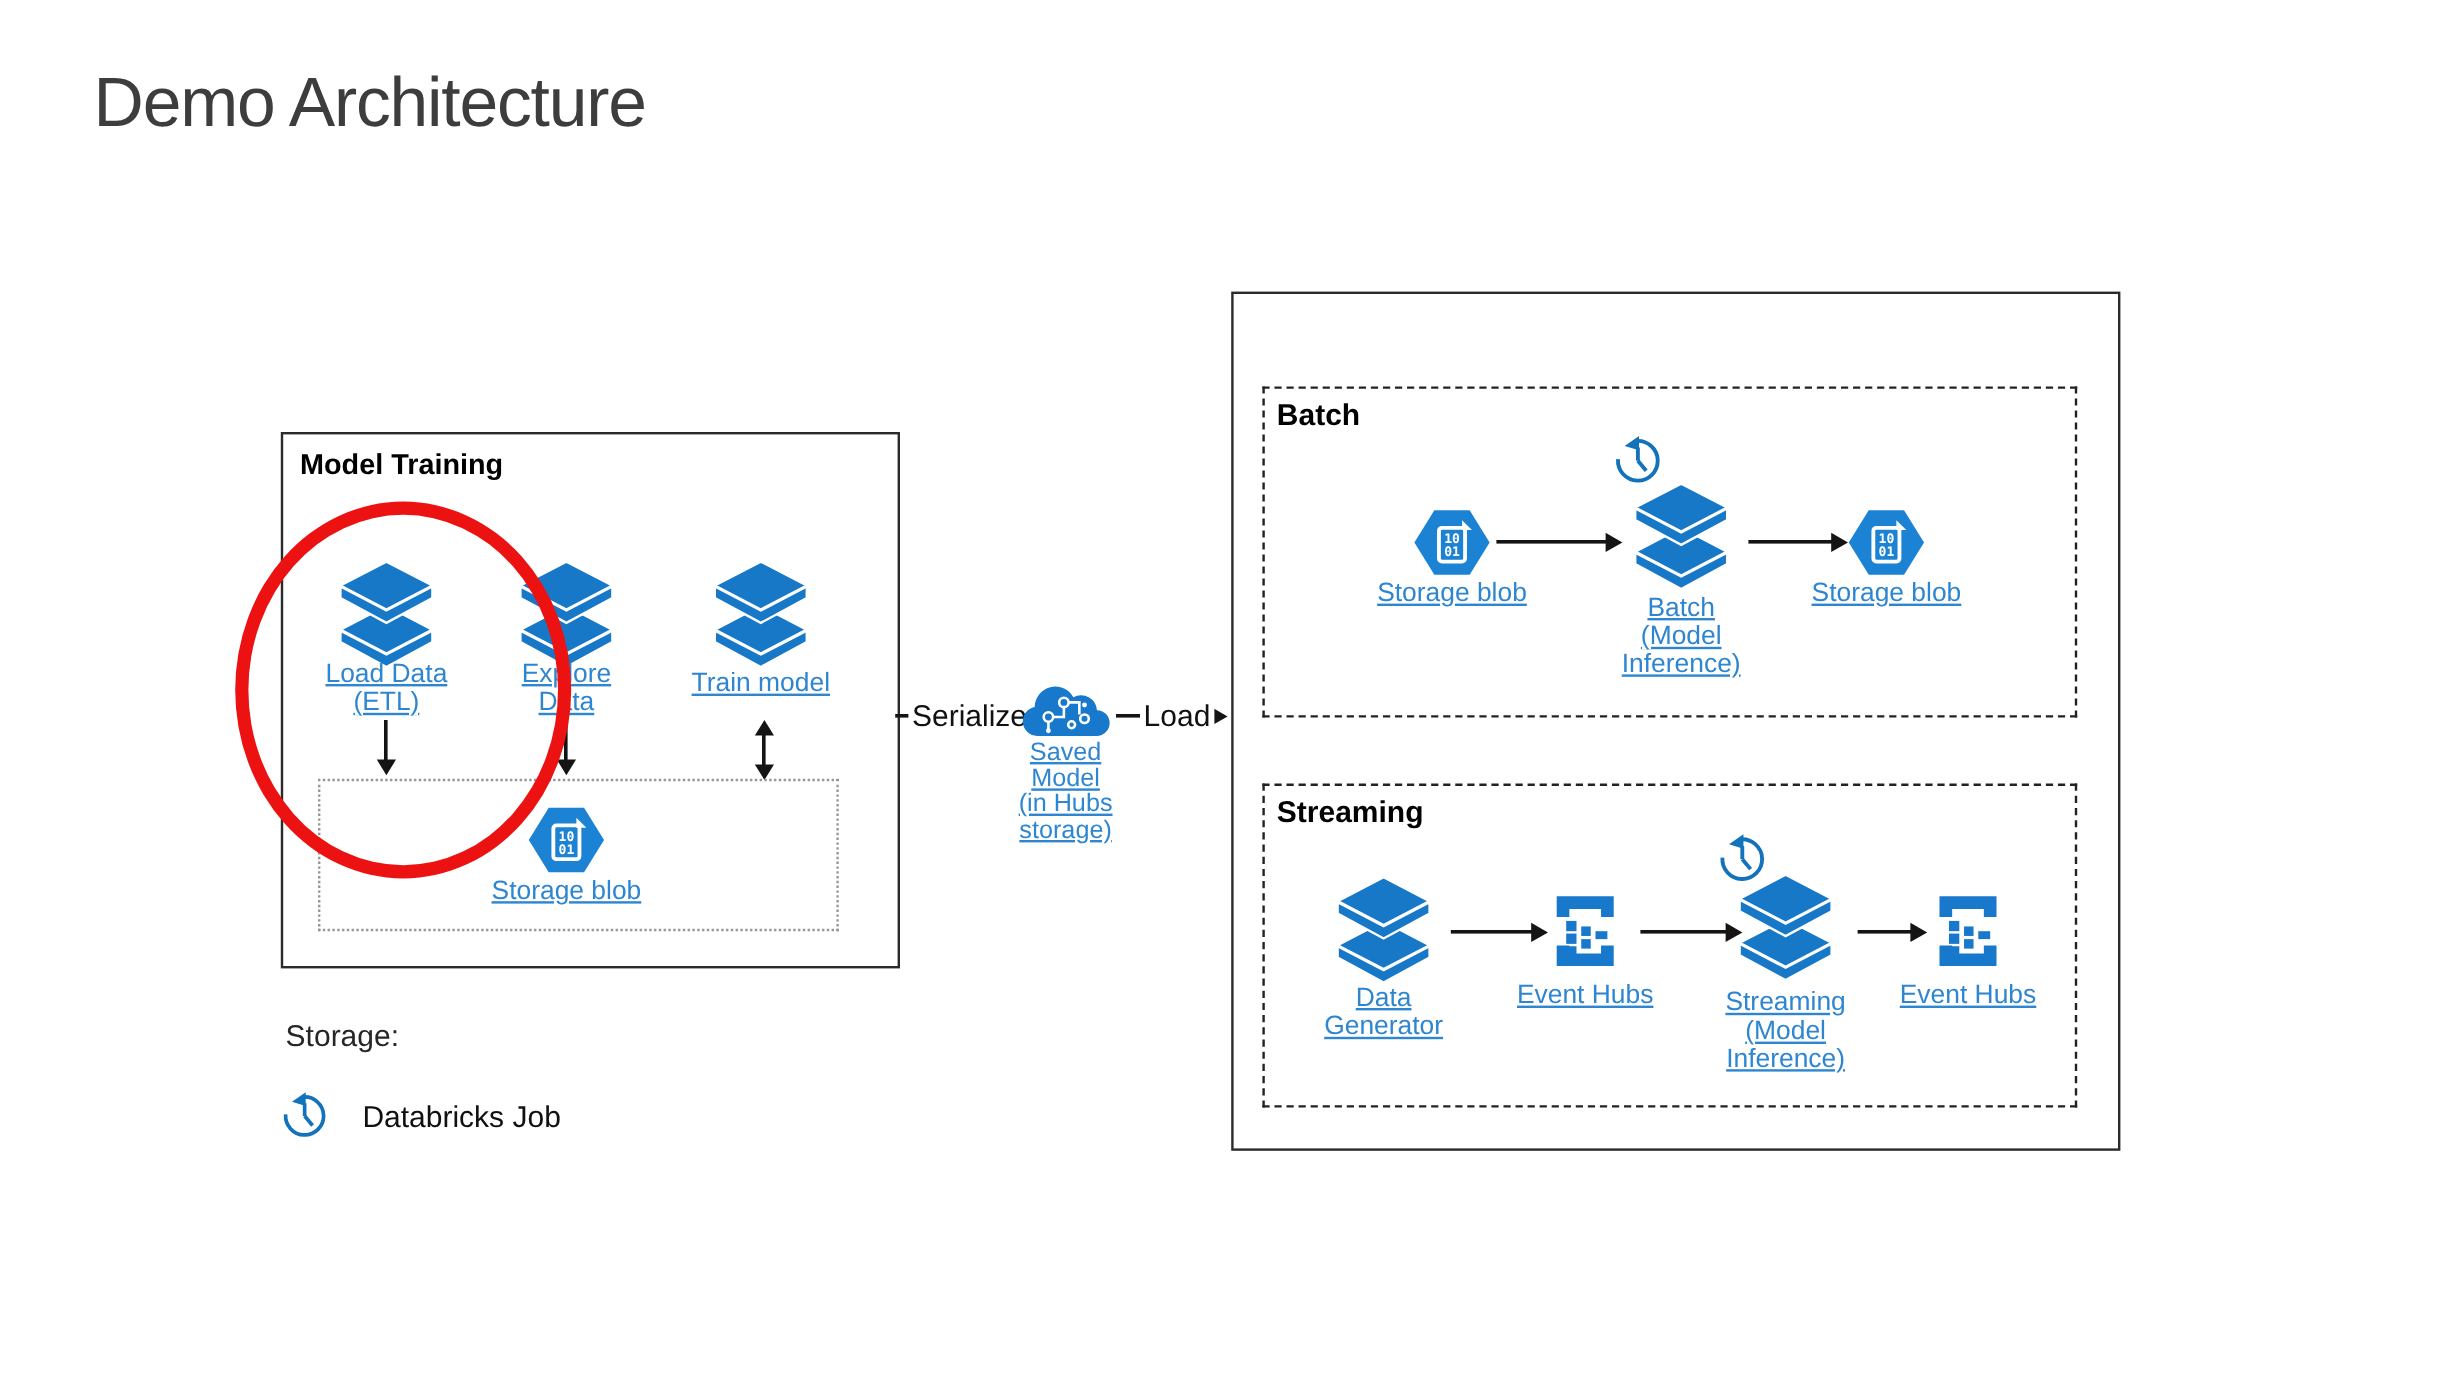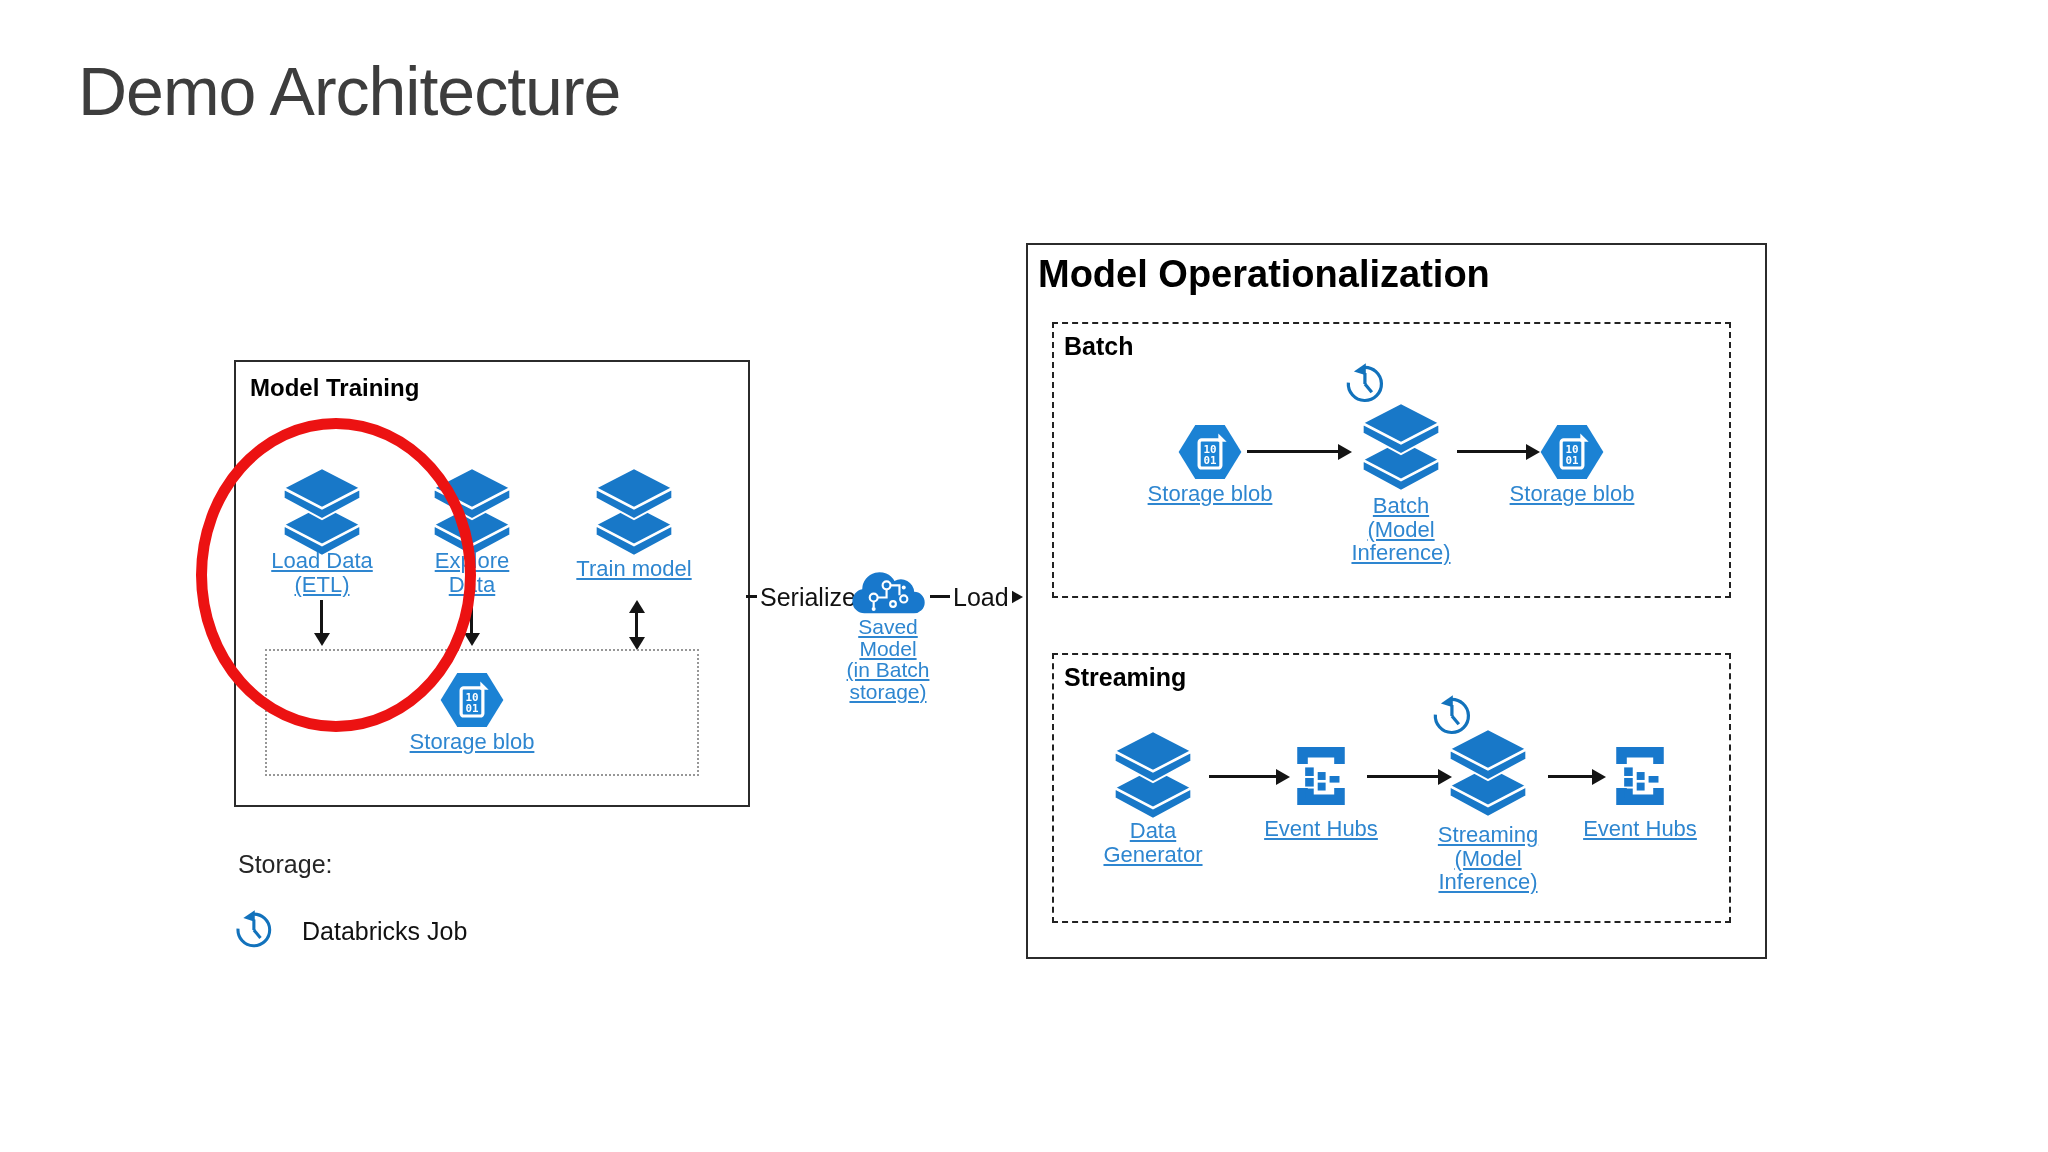--- a/index.html
+++ b/index.html
@@ -5,21 +5,21 @@
   html,body { margin:0; padding:0; }
   body {
     width:2048px; height:1152px; position:relative; overflow:hidden;
     background:#ffffff; font-family:"Liberation Sans", sans-serif; color:#111;
   }
   .abs { position:absolute; }
   .box { position:absolute; border:2px solid #2b2b2b; background:#fff; }
   .dashbox { position:absolute; border:2.5px dashed #222; }
   .dotbox { position:absolute; border:2px dotted #979797; }
   .slide-title {
-    position:absolute; left:78px; top:52px; font-size:68px; font-weight:300;
+    position:absolute; left:78px; top:52px; font-size:58px; font-weight:300;
     color:#3d3d3d; letter-spacing:-1px;
   }
   .box-title { position:absolute; font-weight:bold; color:#000; }
   .blue-label {
     position:absolute; width:160px; text-align:center; color:#2E86D0;
     font-size:22px; line-height:23.5px;text-decoration:underline;
   }
   .flow-label {
     position:absolute; font-size:25px; color:#111; background:#fff; padding:0 3px;
   }
@@ -138,29 +138,28 @@
 
 <div class="harrow" style="left:746px; top:595px; width:88px;"></div>
 <div class="flow-label" style="left:757px; top:583px;">Serialize</div>
 
 <svg class="abs" style="left:845px; top:566px;" width="86" height="53">
     <use href="#ic-cloud"></use>
   </svg>
 <div class="blue-label" style="left:828px; top:616px; width:120px; font-size:21px; line-height:21.5px;">
   <div>Saved</div>
   <div>Model</div>
-  <div>(in Batch</div>
+  <div>(in Hubs</div>
   <div>storage)</div>
 </div>
 
 <div class="harrow" style="left:930px; top:595px; width:80px;"></div>
 <div class="flow-label" style="left:950px; top:583px;">Load</div>
 
 <div class="box" style="left:1026px; top:243px; width:737px; height:712px;">
-  <div class="box-title" style="left:10px; top:8px; font-size:38px;">Model Operationalization</div>
 
   <div class="dashbox" style="left:24px; top:77px; width:675px; height:272px;">
     <div class="box-title" style="left:10px; top:8px; font-size:25px;">Batch</div>
 
     <svg class="abs" style="left:124px; top:99px;" width="64" height="58" viewBox="0 0 100 90">
       <polygon points="1,45 27,3 73,3 99,45 73,87 27,87" fill="#1B82D4"></polygon>
       <rect x="33" y="26" width="34" height="44" rx="4" fill="none" stroke="#fff" stroke-width="5"></rect>
       <polygon points="63,16 76,29 63,29" fill="#fff"></polygon>
       <text x="50" y="46" text-anchor="middle" font-size="17" font-weight="bold" fill="#fff">10</text>
       <text x="50" y="63" text-anchor="middle" font-size="17" font-weight="bold" fill="#fff">01</text>

